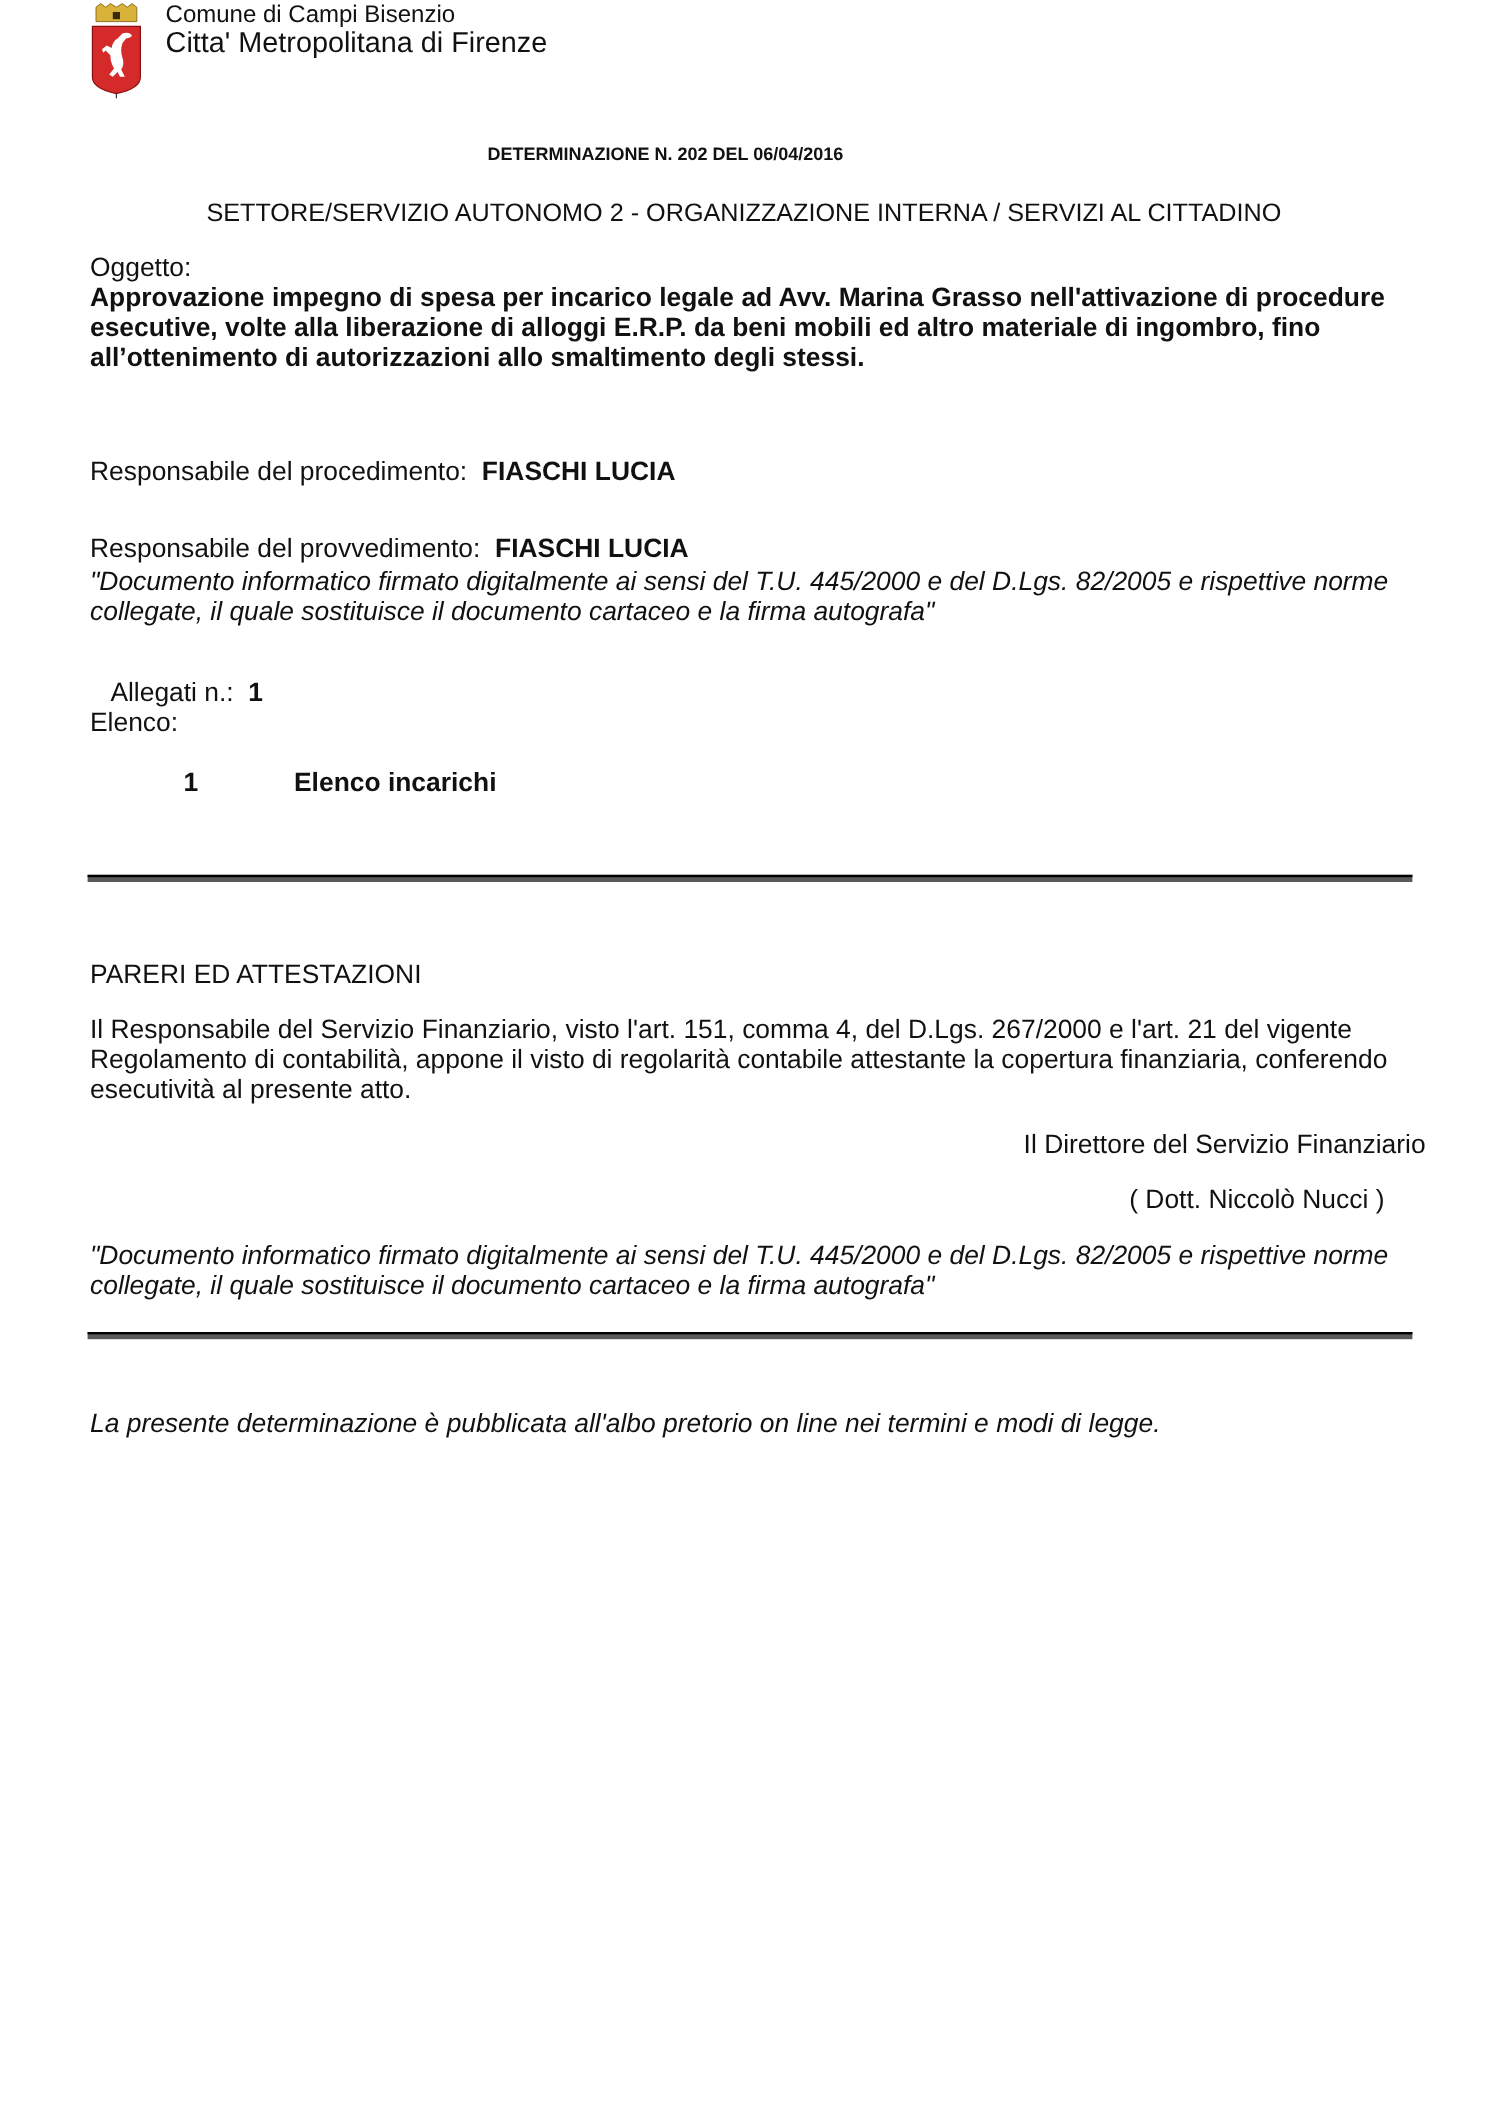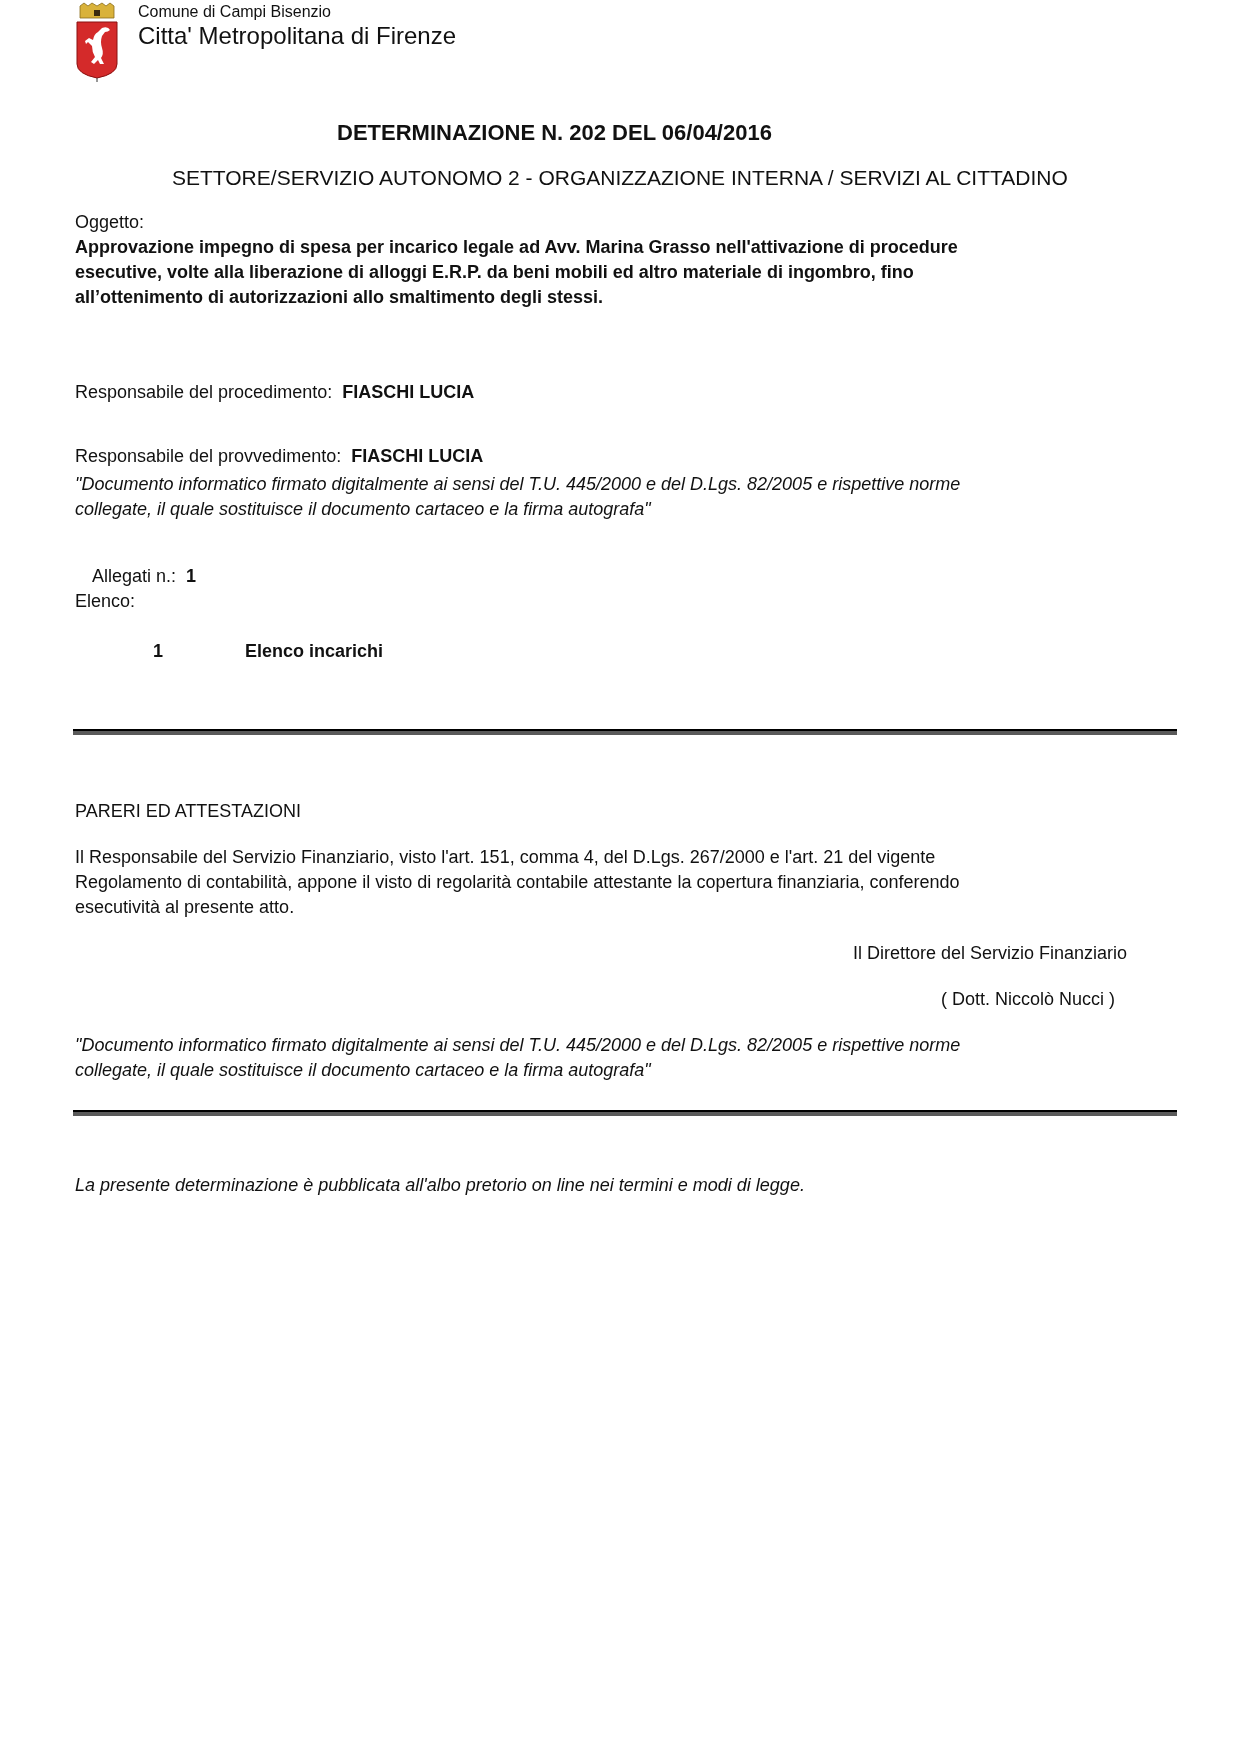--- a/index.html
+++ b/index.html
@@ -1,25 +1,25 @@
 <!DOCTYPE html>
 <html><head>
 <meta charset="utf-8">
 <style>
   html, body { margin:0; padding:0; background:#ffffff; }
   body { width:1240px; height:1754px; position:relative; overflow:hidden;
          font-family:"Liberation Sans", sans-serif; color:#111; }
   .abs { position:absolute; white-space:nowrap; }
-  .t { font-size:18px; line-height:25px; }
+  .t { font-size:22px; line-height:25px; }
   .b { font-weight:bold; }
   .i { font-style:italic; }
   .emblem { position:absolute; left:74px; top:2px; width:46px; height:80px; }
-  .org1 { left:138px; top:0px; font-size:16px; line-height:24px;text-align:right; }
+  .org1 { left:138px; top:0px; font-size:20px; line-height:24px;text-align:right; }
   .org2 { left:138px; top:24px; font-size:24px; line-height:24px; }
-  .title1 { left:0; width:1109px; text-align:center; top:120px; font-size:22px; font-weight:bold; }
+  .title1 { left:0; width:1109px; text-align:center; top:120px; font-size:15px; font-weight:bold; }
   .title1 span { position:relative; left:0px; }
   .title2 { left:172px; top:166px; font-size:21px; font-weight:normal; }
   .rule { position:absolute; left:73px; width:1104px; height:6px; background:#5a5a5a; border-top:2px solid #000; box-sizing:border-box; }
   .right-sign { left:853px; }
   .name-sign { left:905px; }
   .listnum { left:153px; }
   .listlabel { left:245px; }
 </style>
 </head>
 <body>

